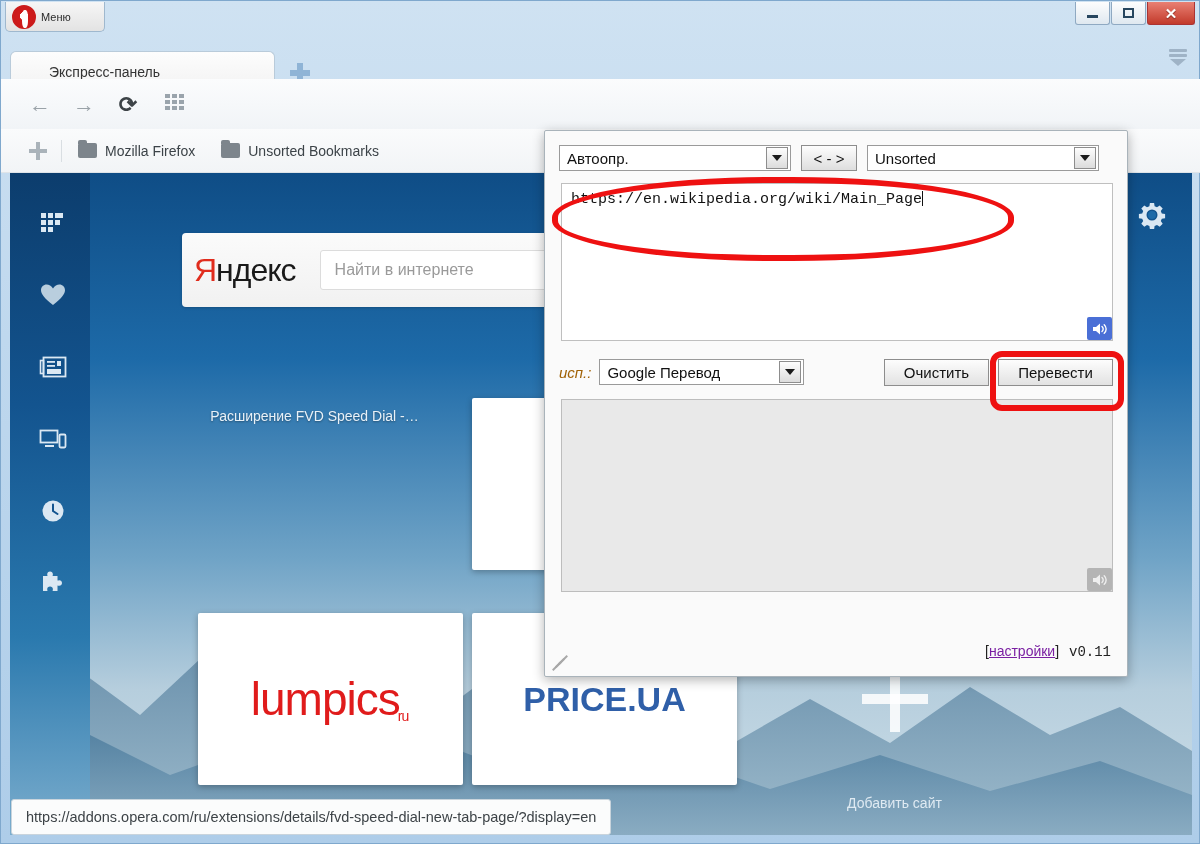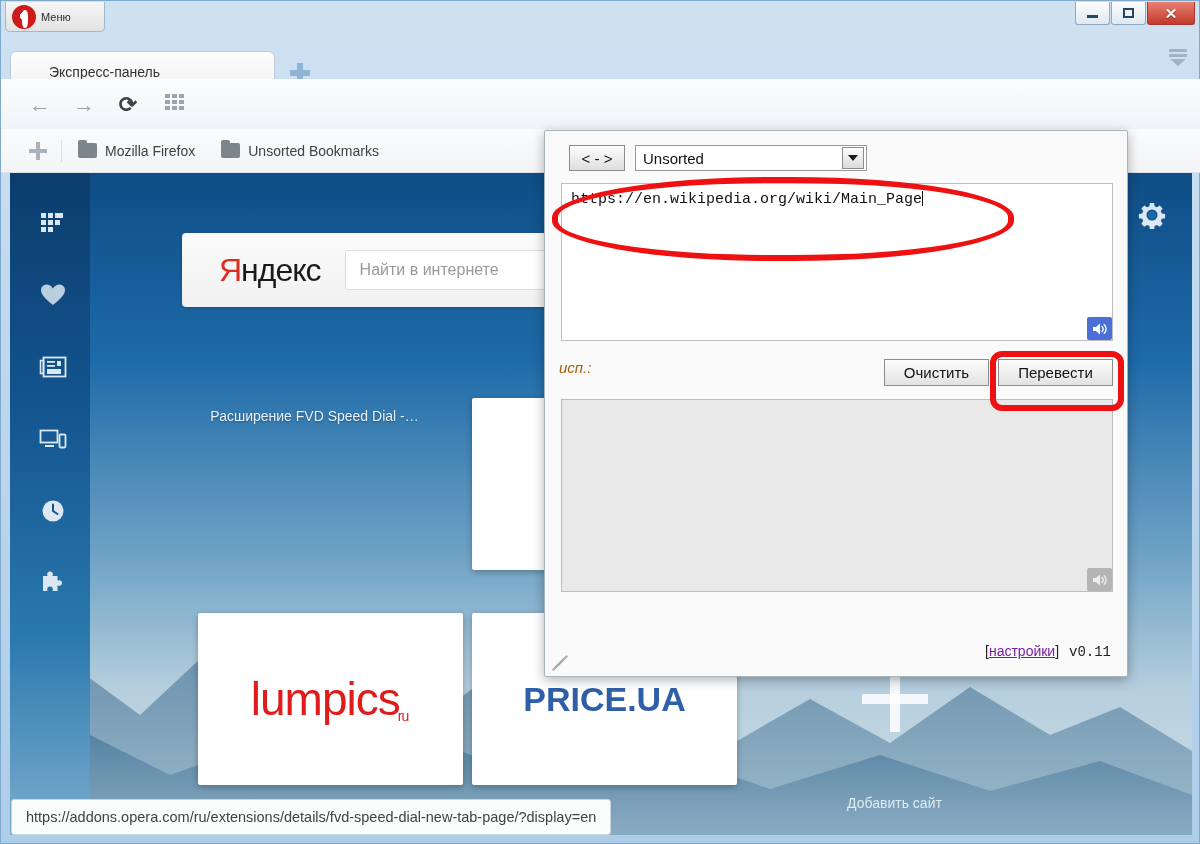--- a/index.html
+++ b/index.html
@@ -115,21 +115,21 @@
     background:linear-gradient(180deg,#0f4d86 0%,#1d6aa8 28%,#6fa3c6 58%,#b6cedd 78%,#cfe0e9 100%);}
   .mountains{position:absolute;left:0;bottom:0;width:1182px;height:260px;}
   .sidebar{position:absolute;left:0;top:0;width:80px;height:662px;
     background:linear-gradient(180deg,#0c3d6d 0%,#13548f 35%,#2a79ae 70%,#7badcd 100%);}
   .side-ico{position:absolute;left:26px;width:34px;height:34px;display:flex;align-items:center;justify-content:center;
     color:#cfe0ee;}
   .gear-right{position:absolute;right:26px;top:28px;width:28px;height:28px;color:#d7e7f3;}
   .yandex-widget{
     position:absolute;left:172px;top:60px;width:560px;height:74px;
     background:linear-gradient(180deg,#fbfbfb,#f1f1f1);border-radius:4px;
-    display:flex;align-items:center;padding-left:37px;box-sizing:border-box;gap:24px;
+    display:flex;align-items:center;padding-left:12px;box-sizing:border-box;gap:24px;
     box-shadow:0 1px 3px rgba(0,0,0,.2);
   }
   .ya-logo{font-size:32px;color:#1a1a1a;font-family:"Liberation Sans",sans-serif;letter-spacing:-1px;}
   .ya-logo b{color:#e02c1d;font-weight:normal;}
   .ya-input{width:330px;height:40px;background:#fff;border:1px solid #dcdcdc;border-radius:3px;
     display:flex;align-items:center;padding-left:14px;box-sizing:border-box;font-size:16px;color:#9a9a9a;}
   .tiles{position:absolute;left:172px;top:225px;width:1000px;}
   .tile-wrap{position:absolute;width:265px;}
   .tile{width:265px;height:172px;border-radius:2px;position:relative;overflow:hidden;
     box-shadow:0 2px 6px rgba(0,0,0,.28);display:flex;align-items:center;justify-content:center;}
@@ -464,20 +464,26 @@
 
   </div>
 
   <div class="statusbar">
     <span>https://addons.opera.com/ru/extensions/details/fvd-speed-dial-new-tab-page/?display=en</span>
   </div>
 
   <div class="popup">
 
     <div class="pop-row" style="left:14px;top:14px;">
+      <div class="sel" style="width:232px;">
+        <span class="txt">Автоопр.</span>
+        <span class="arrowbox">
+            <span class="caret"></span>
+          </span>
+      </div>
       <div class="swapbtn" style="margin-left:10px;">
         <span>&lt; - &gt;</span>
       </div>
       <div class="sel" style="width:232px;margin-left:10px;">
         <span class="txt">Unsorted</span>
         <span class="arrowbox">
             <span class="caret"></span>
           </span>
       </div>
     </div>
@@ -488,20 +494,26 @@
     <div class="spk blue" style="left:542px;top:186px;">
       <svg width="16" height="14" viewBox="0 0 16 14">
         <path d="M1 5 H4 L8 1.5 V12.5 L4 9 H1 Z" fill="#fff"></path>
         <path d="M10 4.5 C11.6 6 11.6 8 10 9.5" fill="none" stroke="#fff" stroke-width="1.4" stroke-linecap="round"></path>
         <path d="M12.2 2.8 C14.8 5.2 14.8 8.8 12.2 11.2" fill="none" stroke="#fff" stroke-width="1.4" stroke-linecap="round"></path>
       </svg>
     </div>
 
     <div class="pop-row" style="left:14px;top:228px;align-items:center;">
       <span class="usedlabel">исп.:</span>
+      <div class="sel" style="width:205px;margin-left:8px;">
+        <span class="txt">Google Перевод</span>
+        <span class="arrowbox">
+            <span class="caret"></span>
+          </span>
+      </div>
     </div>
 
     <div class="btn" style="position:absolute;left:339px;top:228px;width:105px;">
       <span>Очистить</span>
     </div>
     <div class="btn" style="position:absolute;left:453px;top:228px;width:115px;">
       <span>Перевести</span>
     </div>
 
     <div class="outarea" style="left:16px;top:268px;width:552px;height:193px;">

